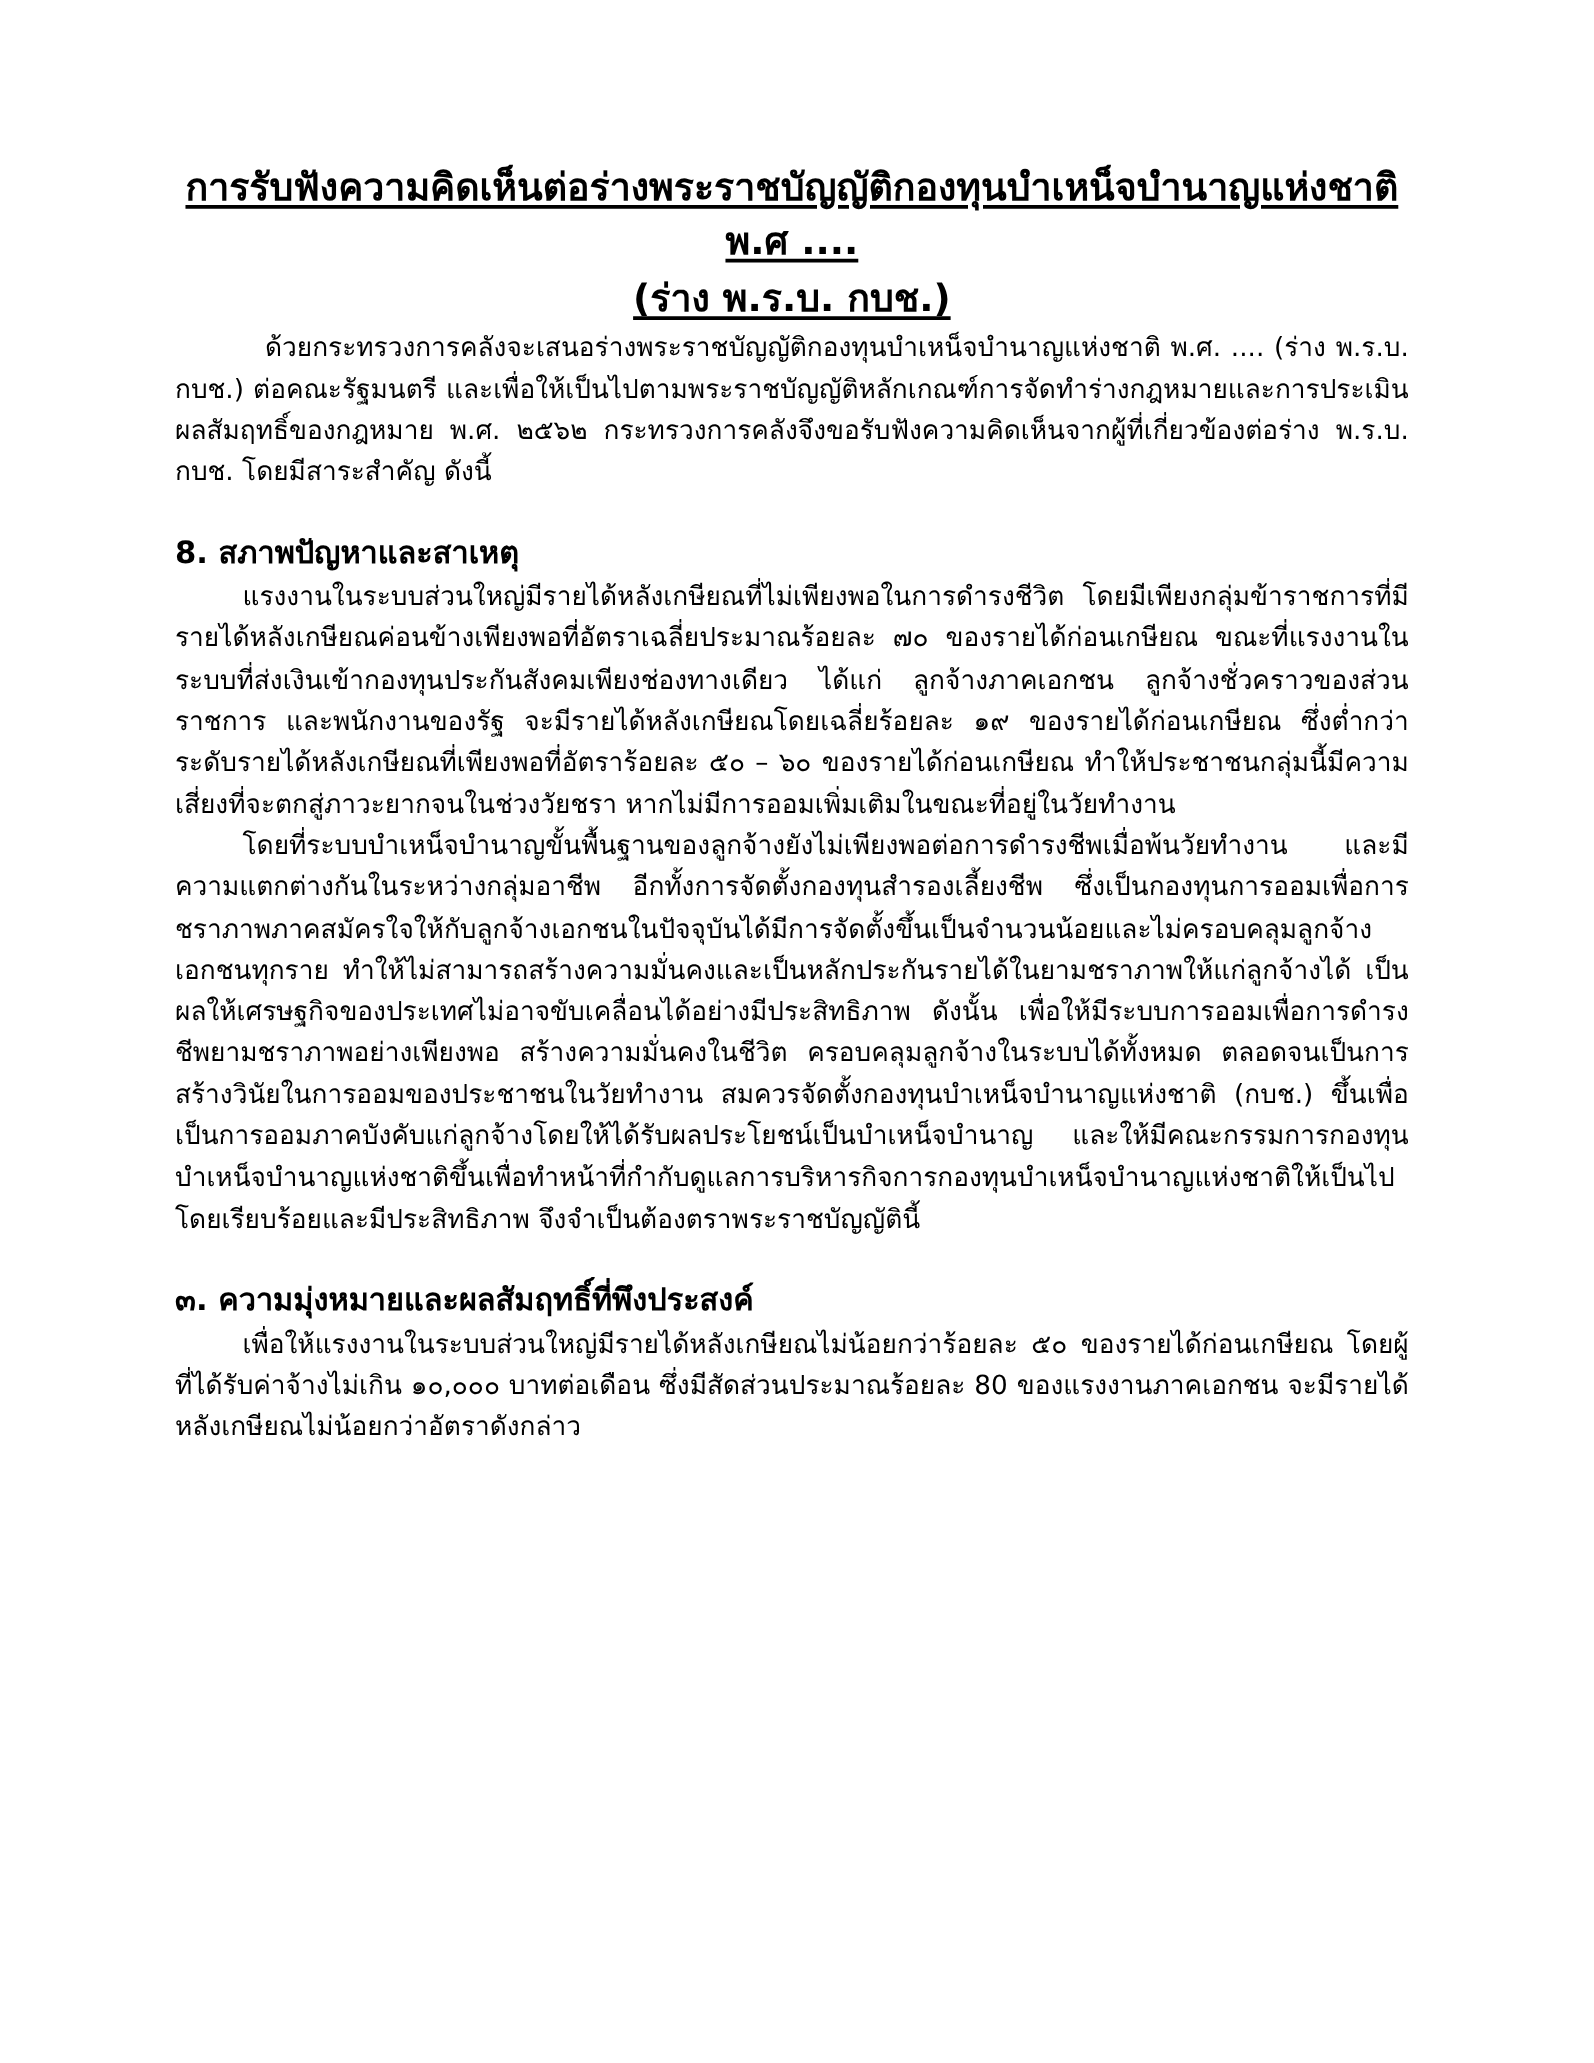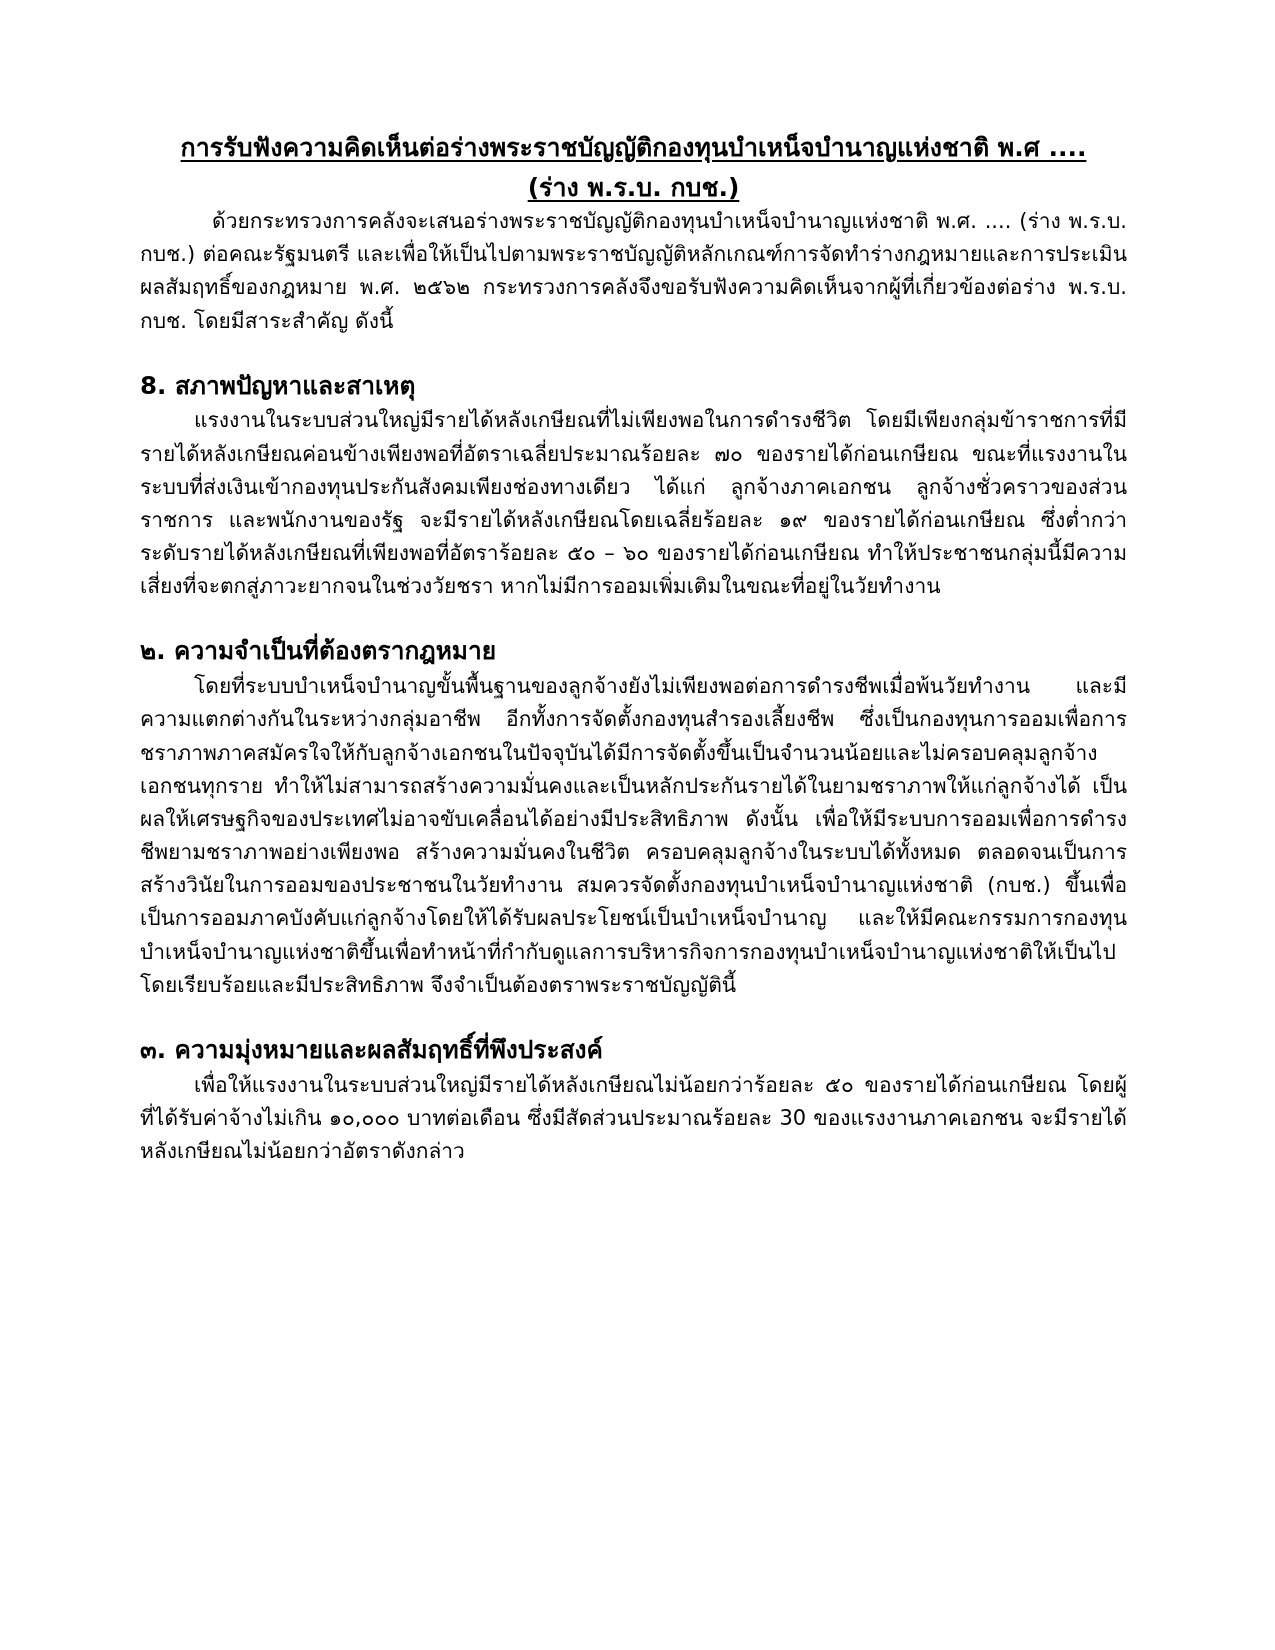--- a/index.html
+++ b/index.html
@@ -15,21 +15,21 @@
   }
   .page {
     box-sizing: border-box;
     width: 1275px;
     height: 1650px;
     padding: 130px 148px 0 140px;
     background: #ffffff;
   }
   .doc-title {
     text-align: center;
-    font-size: 25px;
+    font-size: 30px;
     font-weight: 700;
     line-height: 1.42;
   }
   .doc-title .line {
     display: inline-block;
     text-decoration: underline;
     text-underline-offset: 4px;
   }
   .title-line-2 {
     margin-top: 4px;
@@ -66,19 +66,18 @@
     <div class="title-line-2">
       <span class="line">(ร่าง พ.ร.บ. กบช.)</span>
     </div>
   </div>
 
   <p class="para intro">ด้วยกระทรวงการคลังจะเสนอร่างพระราชบัญญัติกองทุนบำเหน็จบำนาญแห่งชาติ พ.ศ. .... (ร่าง พ.ร.บ. กบช.) ต่อคณะรัฐมนตรี และเพื่อให้เป็นไปตามพระราชบัญญัติหลักเกณฑ์การจัดทำร่างกฎหมายและการประเมินผลสัมฤทธิ์ของกฎหมาย พ.ศ. ๒๕๖๒ กระทรวงการคลังจึงขอรับฟังความคิดเห็นจากผู้ที่เกี่ยวข้องต่อร่าง พ.ร.บ. กบช. โดยมีสาระสำคัญ ดังนี้</p>
 
   <h2 class="section-heading">8. สภาพปัญหาและสาเหตุ</h2>
   <p class="para body-para">แรงงานในระบบส่วนใหญ่มีรายได้หลังเกษียณที่ไม่เพียงพอในการดำรงชีวิต โดยมีเพียงกลุ่มข้าราชการที่มีรายได้หลังเกษียณค่อนข้างเพียงพอที่อัตราเฉลี่ยประมาณร้อยละ ๗๐ ของรายได้ก่อนเกษียณ ขณะที่แรงงานในระบบที่ส่งเงินเข้ากองทุนประกันสังคมเพียงช่องทางเดียว ได้แก่ ลูกจ้างภาคเอกชน ลูกจ้างชั่วคราวของส่วนราชการ และพนักงานของรัฐ จะมีรายได้หลังเกษียณโดยเฉลี่ยร้อยละ ๑๙ ของรายได้ก่อนเกษียณ ซึ่งต่ำกว่าระดับรายได้หลังเกษียณที่เพียงพอที่อัตราร้อยละ ๕๐ – ๖๐ ของรายได้ก่อนเกษียณ ทำให้ประชาชนกลุ่มนี้มีความเสี่ยงที่จะตกสู่ภาวะยากจนในช่วงวัยชรา หากไม่มีการออมเพิ่มเติมในขณะที่อยู่ในวัยทำงาน</p>
 
-  <h2 class="section-heading">๒. ความจำเป็นที่ต้องตรากฎหมาย</h2>
   <p class="para body-para">โดยที่ระบบบำเหน็จบำนาญขั้นพื้นฐานของลูกจ้างยังไม่เพียงพอต่อการดำรงชีพเมื่อพ้นวัยทำงาน และมีความแตกต่างกันในระหว่างกลุ่มอาชีพ อีกทั้งการจัดตั้งกองทุนสำรองเลี้ยงชีพ ซึ่งเป็นกองทุนการออมเพื่อการชราภาพภาคสมัครใจให้กับลูกจ้างเอกชนในปัจจุบันได้มีการจัดตั้งขึ้นเป็นจำนวนน้อยและไม่ครอบคลุมลูกจ้างเอกชนทุกราย ทำให้ไม่สามารถสร้างความมั่นคงและเป็นหลักประกันรายได้ในยามชราภาพให้แก่ลูกจ้างได้ เป็นผลให้เศรษฐกิจของประเทศไม่อาจขับเคลื่อนได้อย่างมีประสิทธิภาพ  ดังนั้น เพื่อให้มีระบบการออมเพื่อการดำรงชีพยามชราภาพอย่างเพียงพอ สร้างความมั่นคงในชีวิต ครอบคลุมลูกจ้างในระบบได้ทั้งหมด ตลอดจนเป็นการสร้างวินัยในการออมของประชาชนในวัยทำงาน สมควรจัดตั้งกองทุนบำเหน็จบำนาญแห่งชาติ (กบช.) ขึ้นเพื่อเป็นการออมภาคบังคับแก่ลูกจ้างโดยให้ได้รับผลประโยชน์เป็นบำเหน็จบำนาญ และให้มีคณะกรรมการกองทุนบำเหน็จบำนาญแห่งชาติขึ้นเพื่อทำหน้าที่กำกับดูแลการบริหารกิจการกองทุนบำเหน็จบำนาญแห่งชาติให้เป็นไปโดยเรียบร้อยและมีประสิทธิภาพ จึงจำเป็นต้องตราพระราชบัญญัตินี้</p>
 
   <h2 class="section-heading">๓. ความมุ่งหมายและผลสัมฤทธิ์ที่พึงประสงค์</h2>
-  <p class="para body-para">เพื่อให้แรงงานในระบบส่วนใหญ่มีรายได้หลังเกษียณไม่น้อยกว่าร้อยละ ๕๐ ของรายได้ก่อนเกษียณ โดยผู้ที่ได้รับค่าจ้างไม่เกิน ๑๐,๐๐๐ บาทต่อเดือน ซึ่งมีสัดส่วนประมาณร้อยละ 30 ของแรงงานภาคเอกชน จะมีรายได้หลังเกษียณไม่น้อยกว่าอัตราดังกล่าว</p>
+  <p class="para body-para">เพื่อให้แรงงานในระบบส่วนใหญ่มีรายได้หลังเกษียณไม่น้อยกว่าร้อยละ ๕๐ ของรายได้ก่อนเกษียณ โดยผู้ที่ได้รับค่าจ้างไม่เกิน ๑๐,๐๐๐ บาทต่อเดือน ซึ่งมีสัดส่วนประมาณร้อยละ 80 ของแรงงานภาคเอกชน จะมีรายได้หลังเกษียณไม่น้อยกว่าอัตราดังกล่าว</p>
 
 </div>
 
 </body></html>

